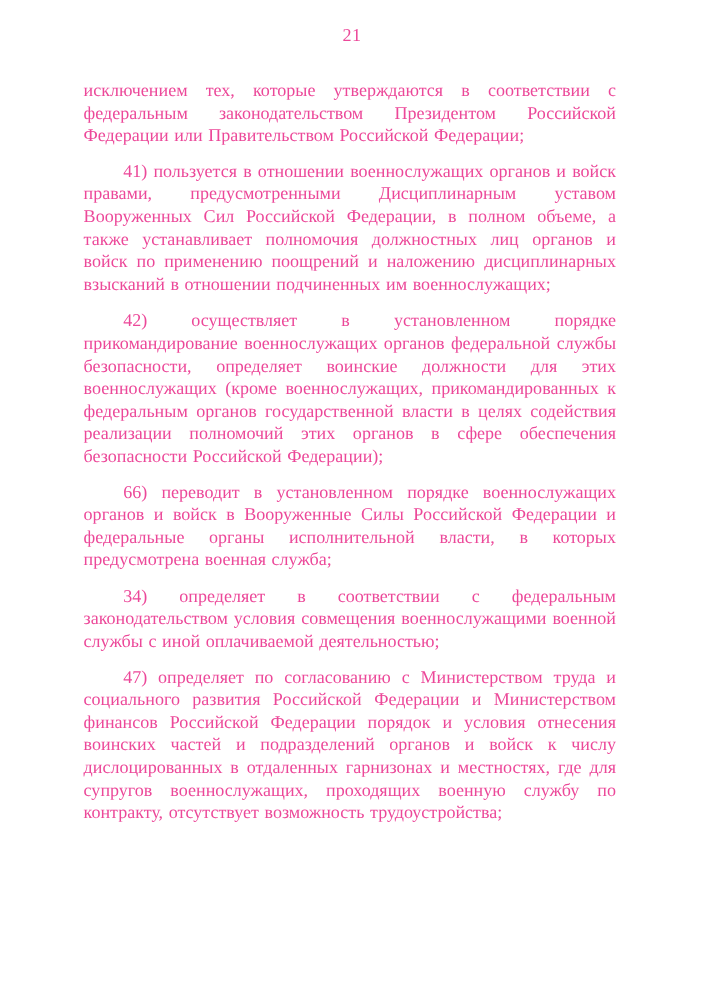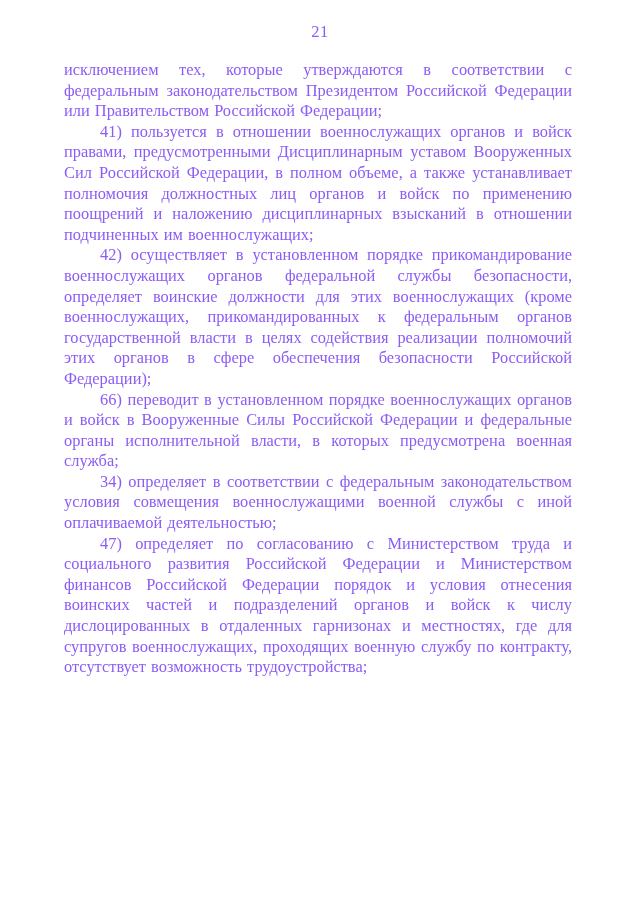--- a/index.html
+++ b/index.html
@@ -7,21 +7,21 @@
     padding: 0;
     background: #ffffff;
   }
   .page {
     position: relative;
     width: 640px;
     height: 905px;
     background: #ffffff;
     overflow: hidden;
     font-family: "Liberation Serif", "DejaVu Serif", serif;
-    color: #8b5cf6;
+    color: #ec4899;
   }
   .page-number {
     position: absolute;
     top: 22px;
     left: 0;
     width: 100%;
     text-align: center;
     font-size: 16.5px;
     letter-spacing: 0.5px;
   }
@@ -29,21 +29,21 @@
     position: absolute;
     top: 60px;
     left: 64px;
     width: 508px;
     font-size: 16.4px;
     line-height: 20.6px;
     text-align: justify;
     text-align-last: left;
   }
   .para {
-    margin: 0;
+    margin: 12px;
     padding: 0;
     text-indent: 36px;
     word-spacing: 1px;
   }
   .para.no-indent {
     text-indent: 0;
   }
 </style>
 </head>
 <body>

